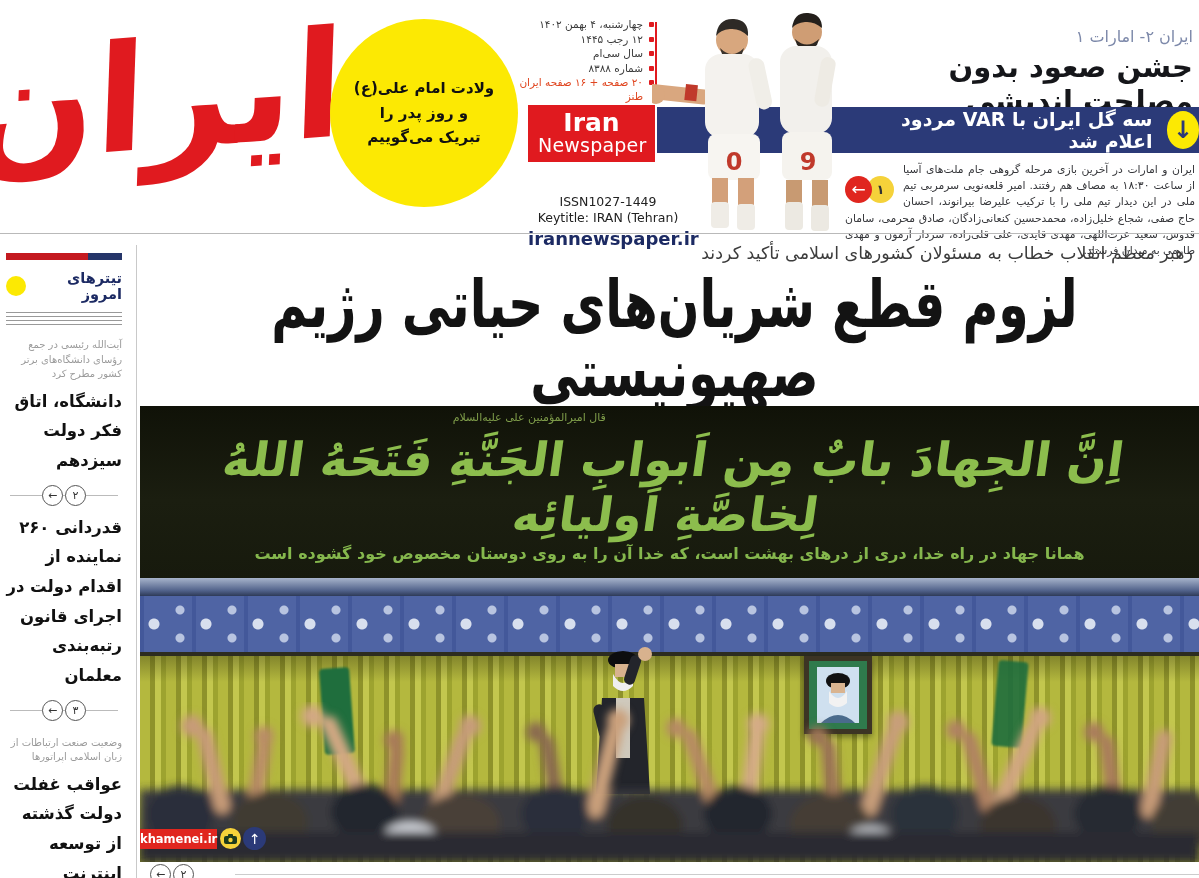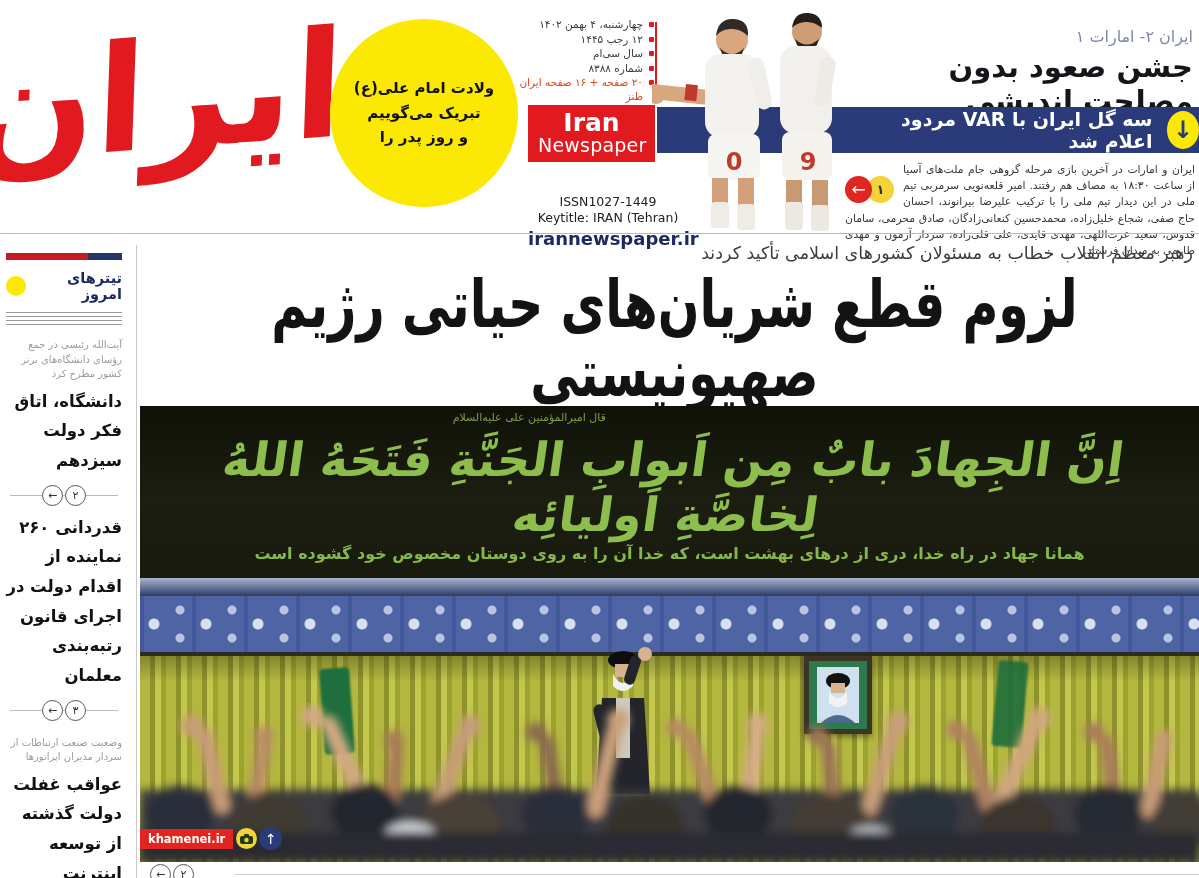--- a/index.html
+++ b/index.html
@@ -108,42 +108,42 @@
   .flag{position:absolute;width:30px;height:86px;background:#1f6e3d;border-radius:4px;
         filter:blur(1px);}
   .flag.left{left:182px;top:262px;transform:rotate(-4deg);}
   .flag.right{left:855px;top:255px;transform:rotate(5deg);opacity:.9;}
   .leader{position:absolute;left:448px;top:240px;width:70px;height:150px;}
   .portrait{position:absolute;left:664px;top:250px;width:68px;height:78px;background:#2f7a4c;
             border:5px solid #3c3424;box-shadow:0 3px 6px rgba(0,0,0,.4);box-sizing:border-box;}
   .crowd{position:absolute;left:0;top:296px;width:1059px;height:160px;}
   .credit{position:absolute;left:0px;bottom:12px;display:flex;align-items:center;z-index:5;}
   .credit-box{background:#e0261f;color:#fff;font-size:11.5px;font-weight:bold;
-              padding:3px 8px;direction:ltr;}
+              padding:3px 0;direction:ltr;}
   .credit-cam{width:21px;height:21px;border-radius:50%;background:#f5d23a;margin-left:3px;
               display:flex;align-items:center;justify-content:center;}
   .credit-up{width:23px;height:23px;border-radius:50%;background:#2b3a78;margin-left:2px;
              color:#fff;display:flex;align-items:center;justify-content:center;font-size:14px;}
 
   
   .cut-badge{display:flex;gap:2px;}
   .cut-badge .sb-circle{background:#fff;}
   .bottom-rule{left:235px;top:874px;width:964px;height:1px;background:#ccc;}
 </style>
 </head>
 <body>
 
 <div class="page">
 
   <div class="abs logo rtl">ایران</div>
 
   <div class="abs holiday rtl">
     <span>ولادت امام علی(ع)</span>
+    <span>و روز پدر را</span>
     <span>تبریک می‌گوییم</span>
-    <span>و روز پدر را</span>
   </div>
 
   <div class="abs dates rtl">
     <div class="dl">چهارشنبه، ۴ بهمن ۱۴۰۲</div>
     <div class="dl">۱۲ رجب ۱۴۴۵</div>
     <div class="dl">سال سی‌ام</div>
     <div class="dl">شماره ۸۳۸۸</div>
     <div class="dl red">۲۰ صفحه + ۱۶ صفحه ایران طنز</div>
     <div class="dl">قیمت در سراسر کشور: ۷۰۰۰ تومان</div>
   </div>
@@ -234,21 +234,21 @@
       <span class="sb-circle">←</span>
       <span class="sb-circle">۲</span>
     </div>
 
     <div class="sb-item-title rtl">قدردانی ۲۶۰ نماینده از اقدام دولت در اجرای قانون رتبه‌بندی معلمان</div>
     <div class="sb-badge">
       <span class="sb-circle">←</span>
       <span class="sb-circle">۳</span>
     </div>
 
-    <div class="sb-kicker rtl">وضعیت صنعت ارتباطات از سردار مدیران اپراتورها</div>
+    <div class="sb-kicker rtl">وضعیت صنعت ارتباطات از زبان اسلامی اپراتورها</div>
     <div class="sb-item-title rtl">عواقب غفلت دولت گذشته از توسعه اینترنت</div>
 
   </div>
   <div class="abs sb-divider"></div>
 
   <div class="abs lead-kicker rtl">رهبر معظم انقلاب خطاب به مسئولان کشورهای اسلامی تأکید کردند</div>
   <div class="abs lead-headline rtl">لزوم قطع شریان‌های حیاتی رژیم صهیونیستی</div>
 
   <div class="abs photo">
     <div class="ph-banner">

